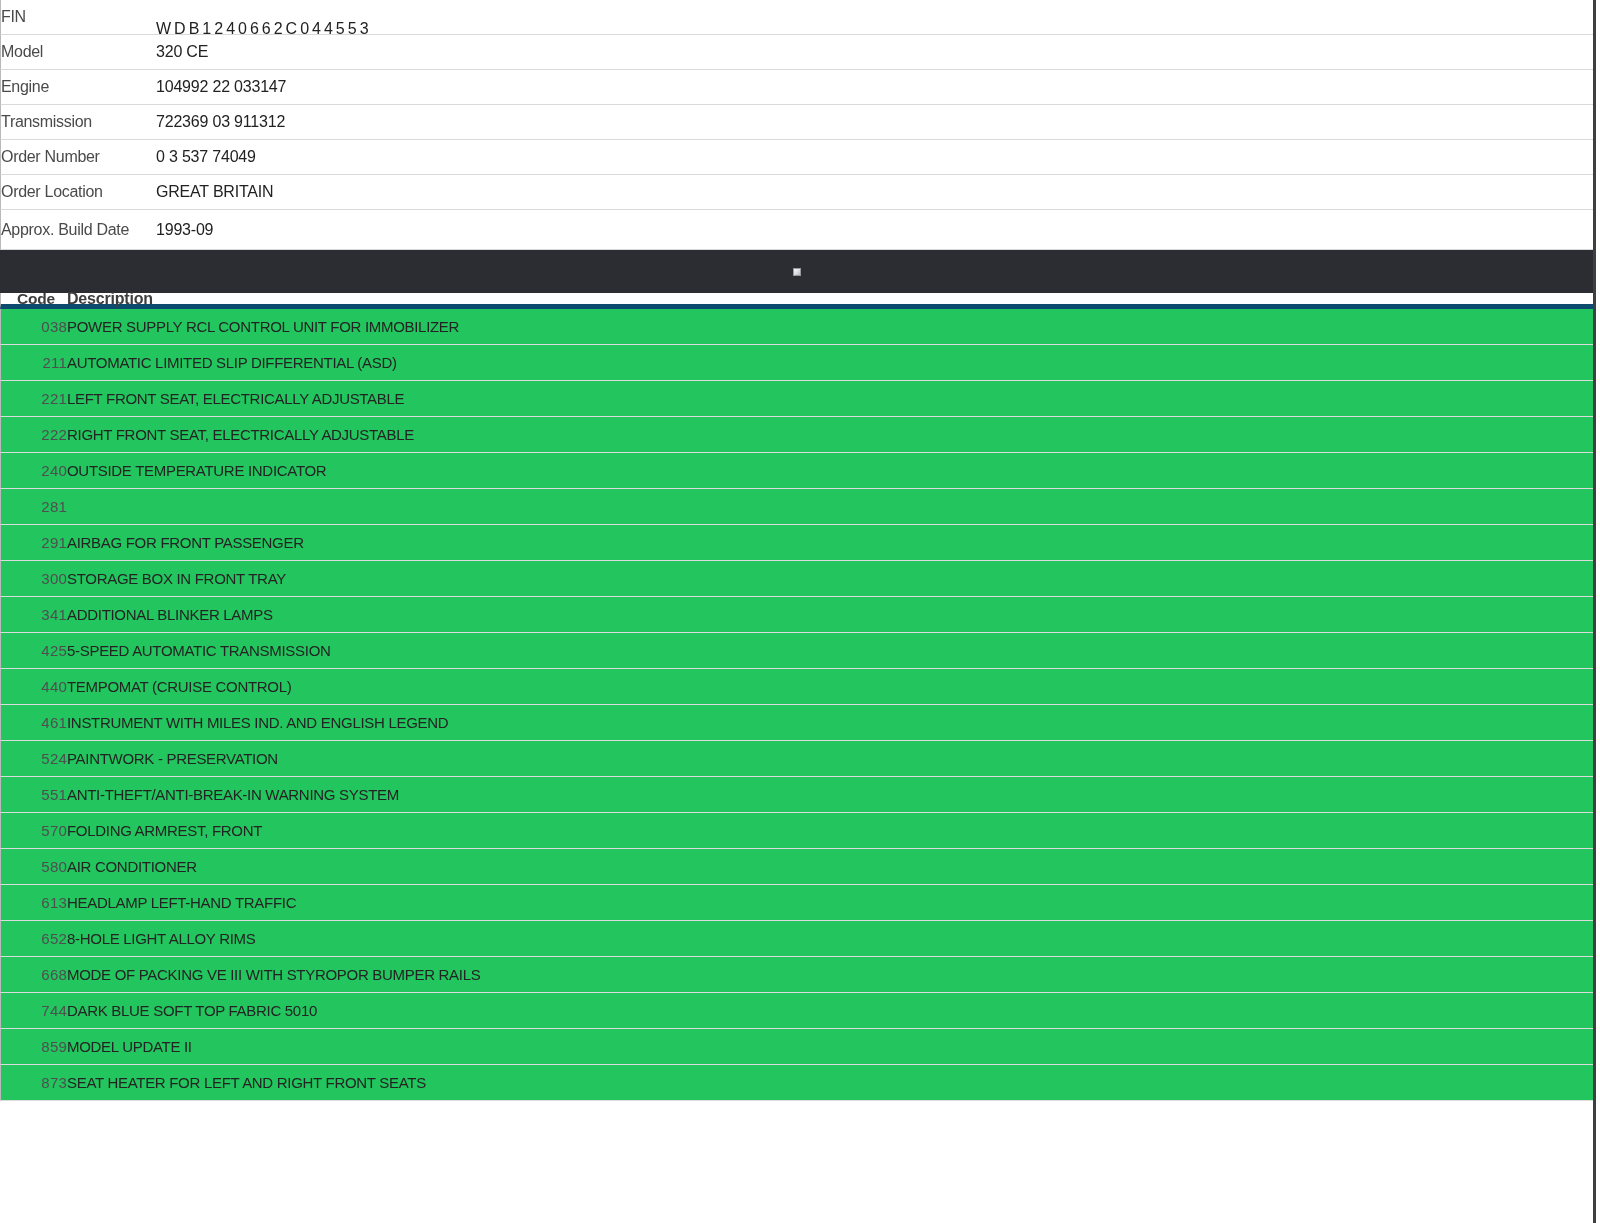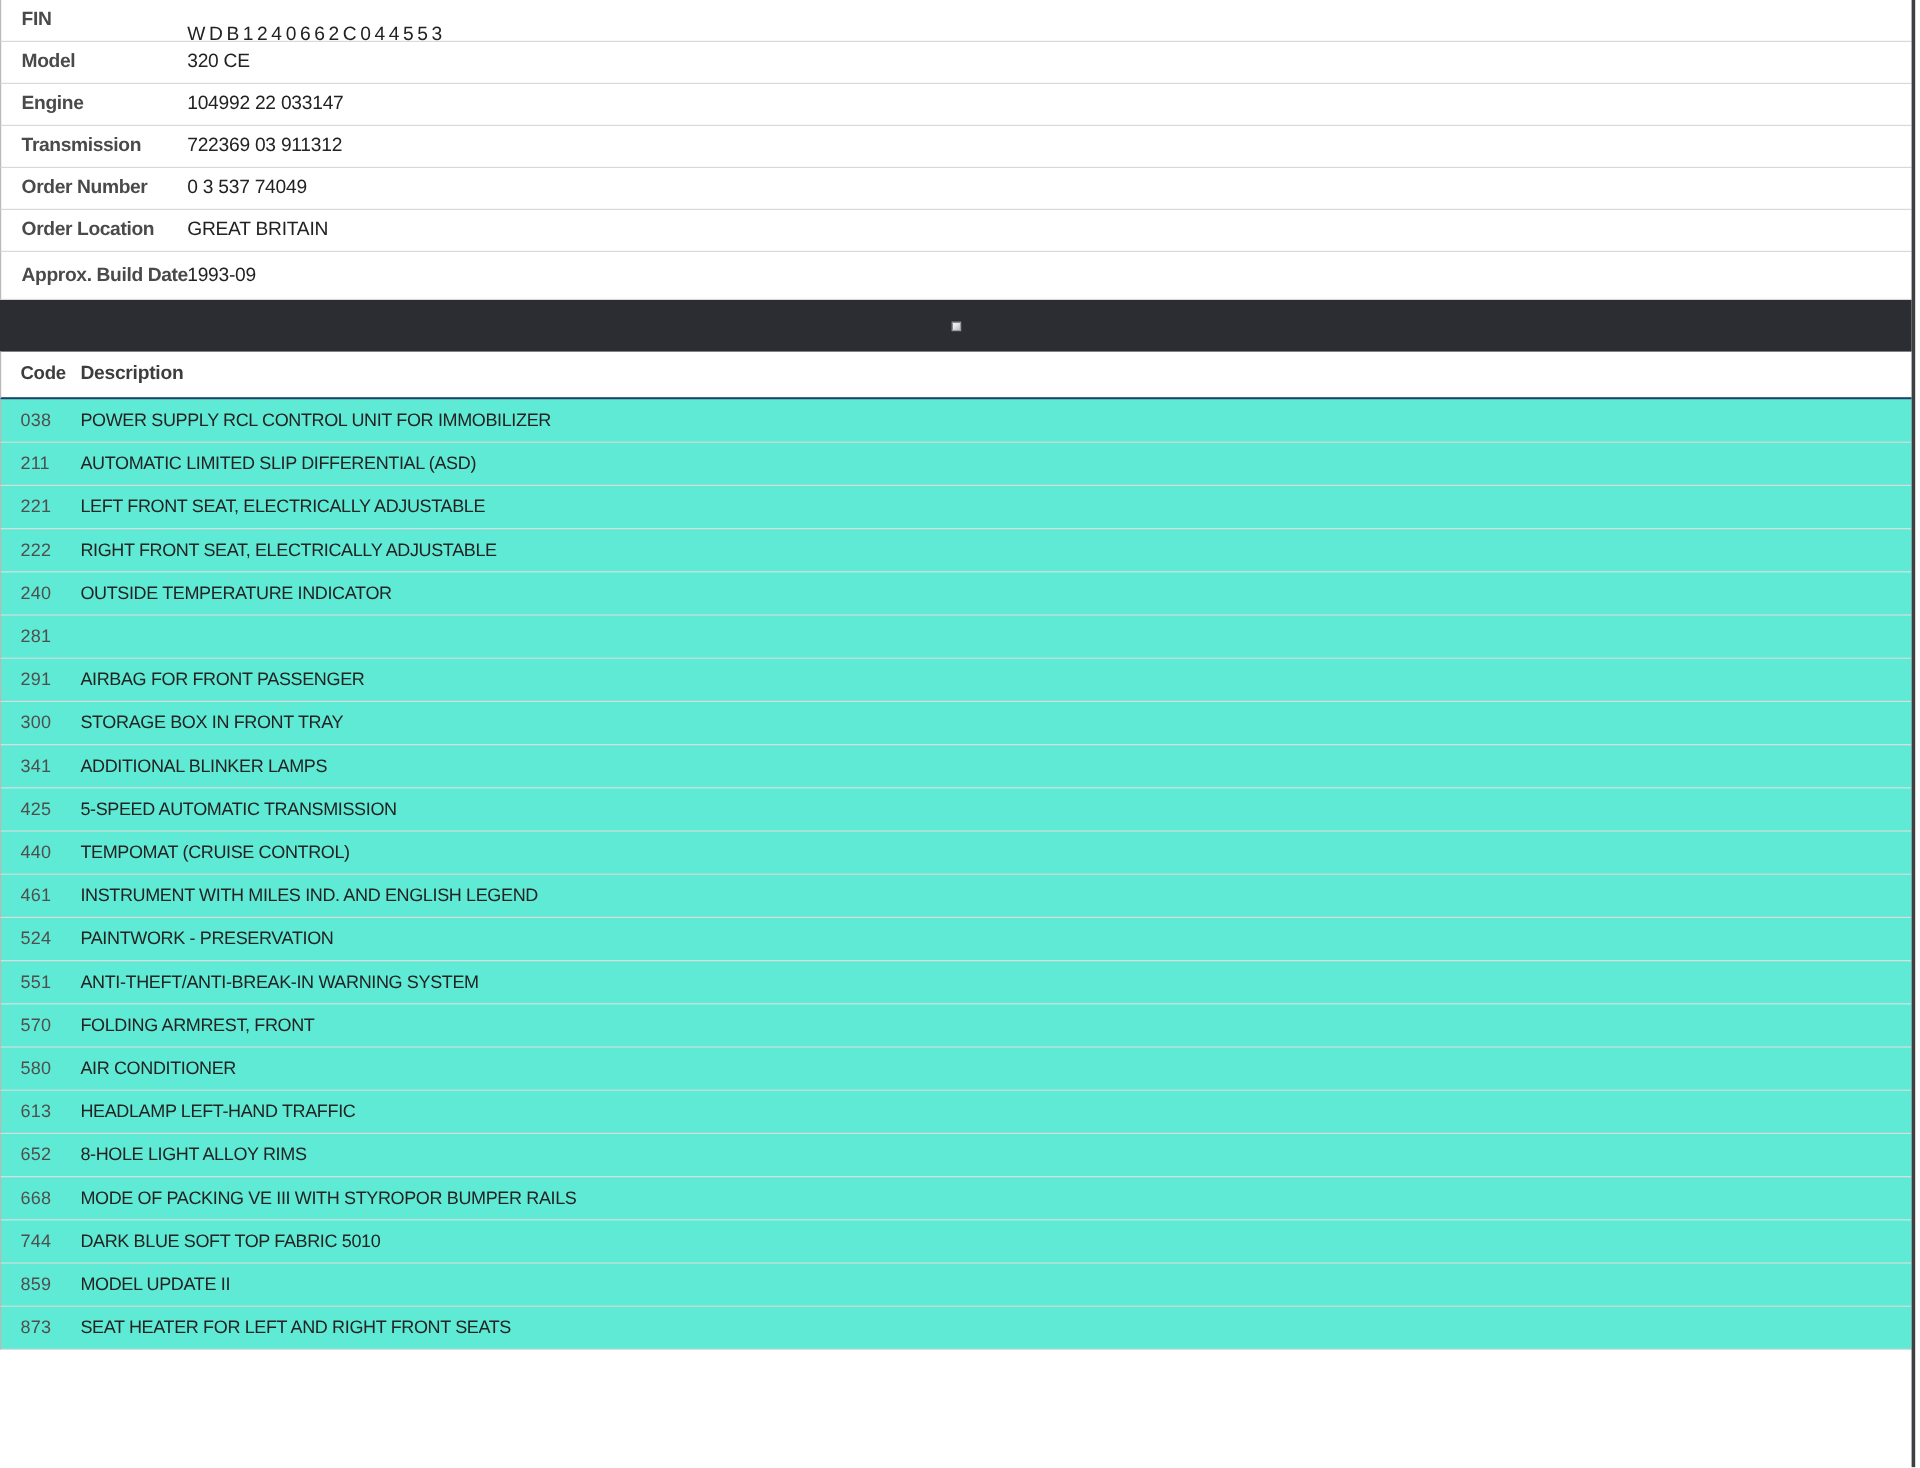--- a/index.html
+++ b/index.html
@@ -34,23 +34,22 @@
     height:35px;
     display:flex;
     align-items:center;
     border-bottom:1px solid var(--separator);
     border-left:1px solid var(--left-border);
     background:#fff;
   }
   .v-row:last-child{height:40px;}
   .v-label{
     width:155px;
-    padding-left:17px;
     font-size:16px;
-    font-weight:700;
+    font-weight:400;
     letter-spacing:-0.3px;
     color:var(--label-text);
     white-space:nowrap;
   }
   .v-value{
     font-size:16px;
     font-weight:400;
     letter-spacing:-0.2px;
     color:var(--value-text);
     white-space:nowrap;
@@ -65,24 +64,24 @@
     justify-content:center;
   }
   .broken-img{
     display:block;
     width:8px;height:8px;
     border:1px solid #97999e;
     background:linear-gradient(135deg,#f4f4f4 0%,#e2e3e5 45%,#b8babd 100%);
   }
   
   .opt-header{
-    height:40px;
-    display:flex;
-    align-items:center;
-    border-bottom:2px solid #0c4a6e;
+    height:16px;
+    display:flex;
+    align-items:center;
+    border-bottom:5px solid #0c4a6e;
     border-left:1px solid var(--left-border);
   }
   .oh-code{
     width:66px;
     padding-left:16px;
     font-size:15.5px;
     font-weight:600;
     color:var(--header-text);
     letter-spacing:-0.2px;
   }
@@ -91,21 +90,22 @@
     font-weight:600;
     color:var(--header-text);
     letter-spacing:-0.2px;
   }
   .o-row{
     height:36px;
     display:flex;
     align-items:center;
     border-bottom:1px solid #dcdcdc;
     border-left:1px solid var(--left-border);
-    background:#5eead4;
+    background:#22c55e;
+    text-align:right;
   }
   .o-code{
     width:66px;
     padding-left:16px;
     font-size:15px;
     color:var(--code-text);
     letter-spacing:0.2px;
     white-space:nowrap;
   }
   .o-desc{

